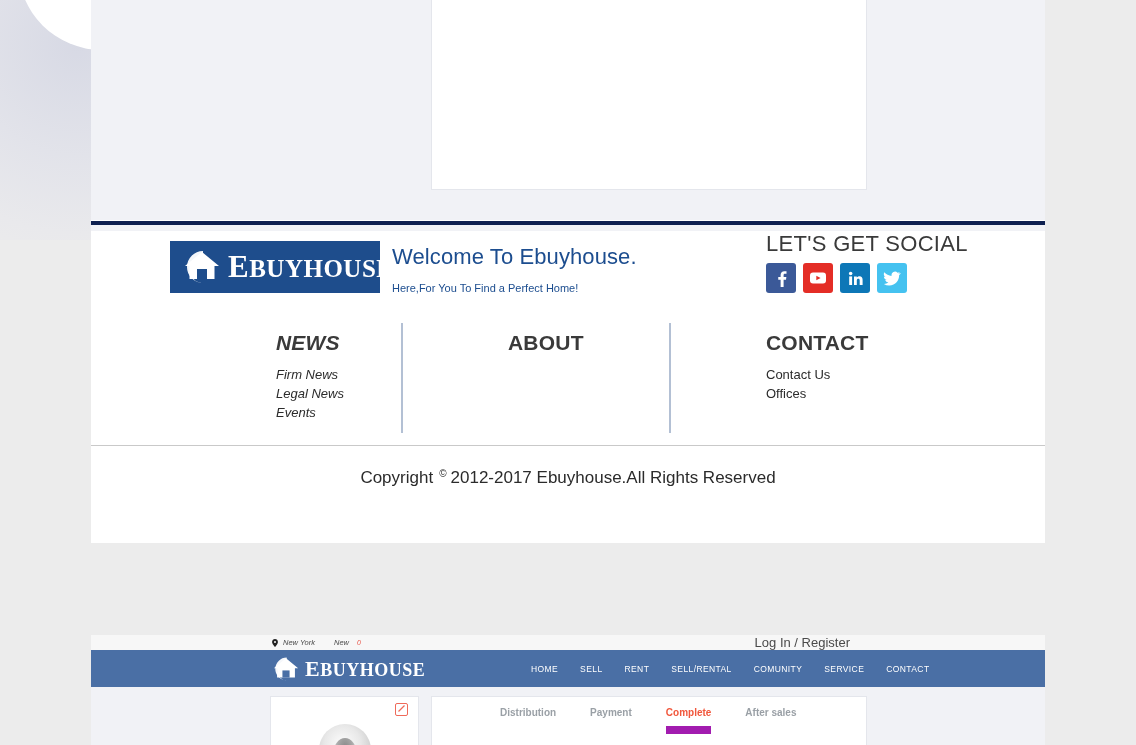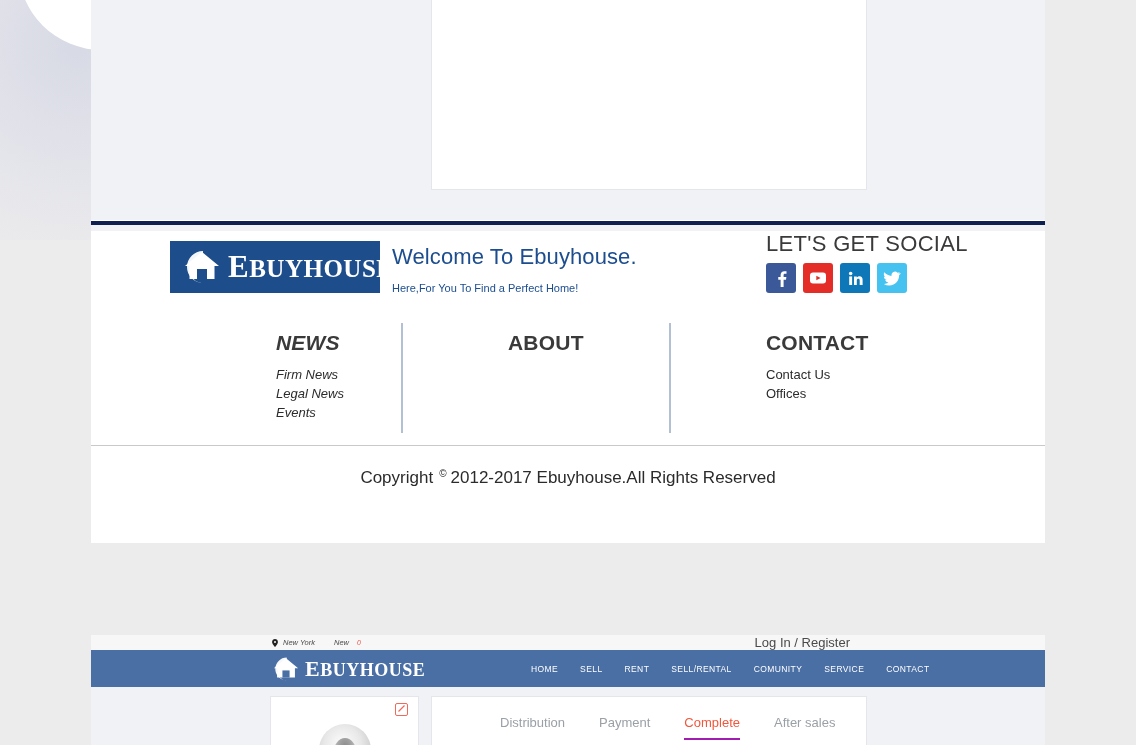--- a/index.html
+++ b/index.html
@@ -142,25 +142,25 @@
     width: 24px; height: 34px; border-radius: 50% 50% 42% 42%;
     background: radial-gradient(ellipse at 50% 35%, #6e6e6e 0%, #9a9a9a 45%, #cecece 80%, transparent 100%);
     opacity: .85;
   }
   .p2-main {
     position: absolute; left: 340px; top: 9px;
     width: 436px; height: 64px; background: #fff;
     border: 1px solid #e4e6ec; border-bottom: none;
   }
   .p2-tabs {
-    display: flex; gap: 34px; padding-left: 68px; padding-top: 18px;
-    font-size: 13px; color: #9aa0a6;
+    display: flex; gap: 34px; padding-left: 68px; padding-top: 10px;
+    font-size: 10px; color: #9aa0a6; font-weight: bold;
   }
   .p2-tabs .tab { padding-bottom: 8px; white-space: nowrap; }
-  .p2-tabs .tab.active { color: #f1573c; border-bottom: 2px solid #a21caf; }
+  .p2-tabs .tab.active { color: #f1573c; border-bottom: 8px solid #a21caf; }
 </style>
 </head>
 <body>
 
 <div id="root">
 
   <div class="deco-wrap">
     <div class="deco-grad"></div>
     <div class="deco-circle"></div>
   </div>

